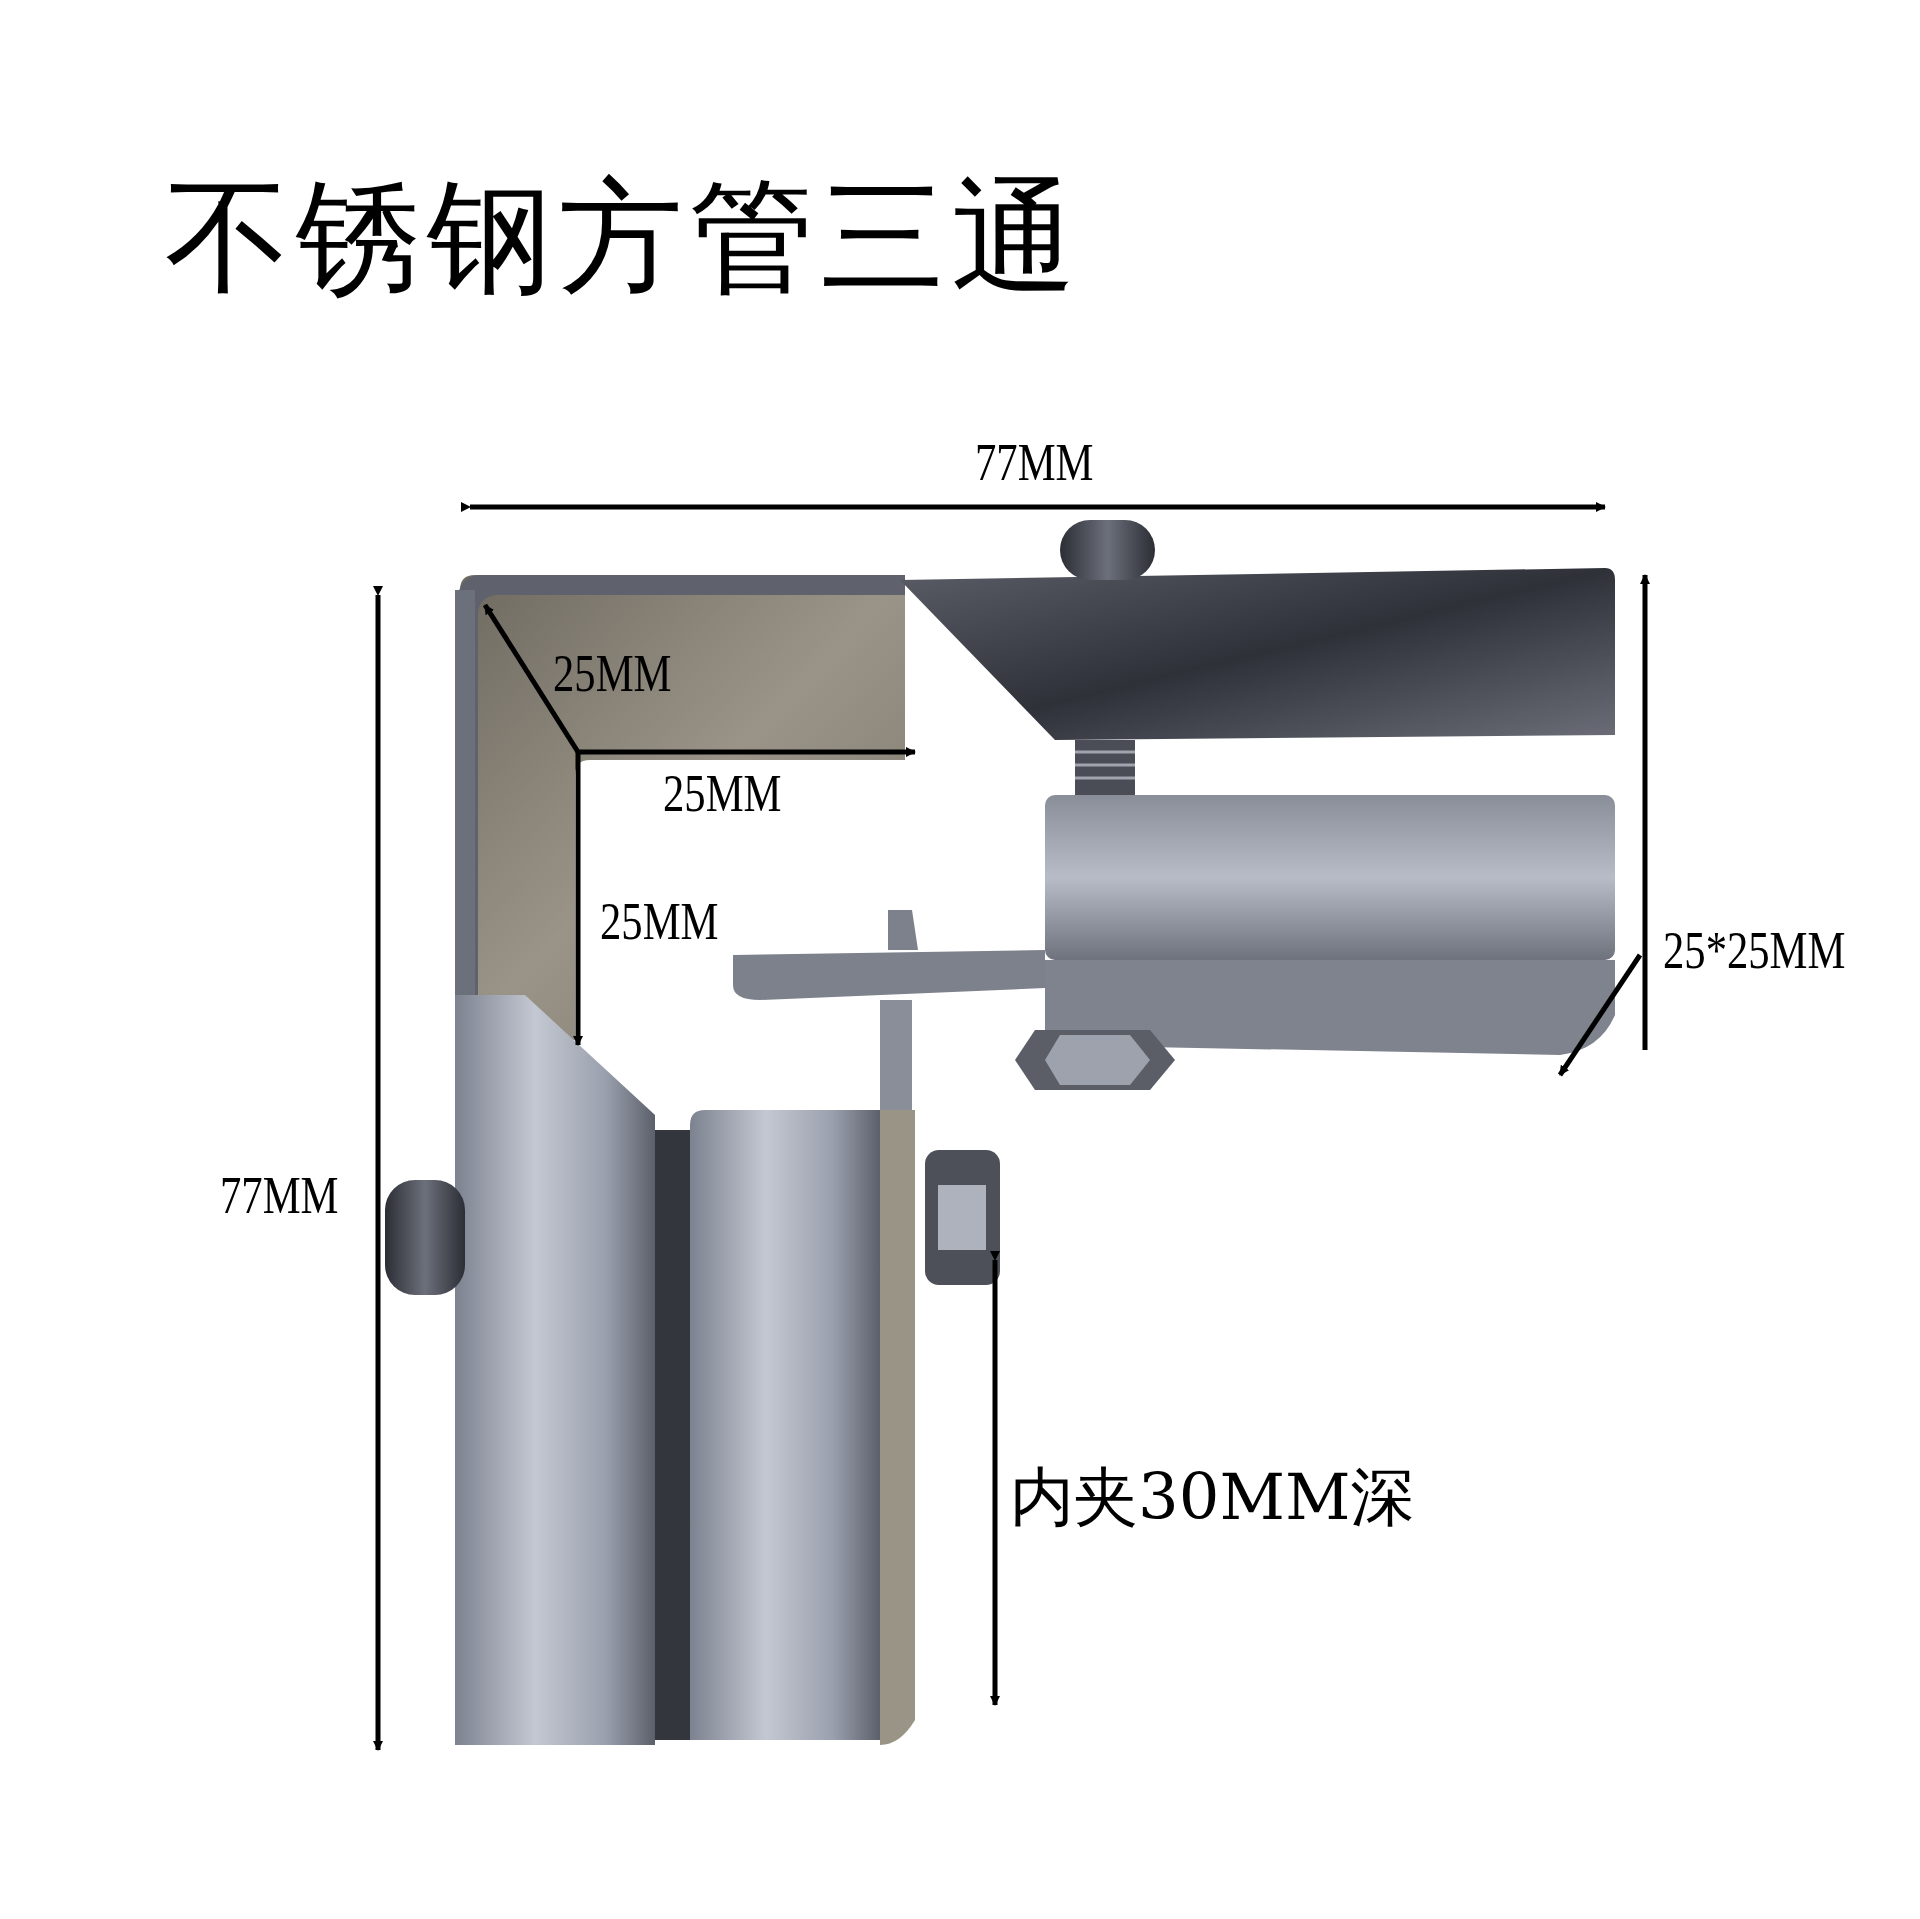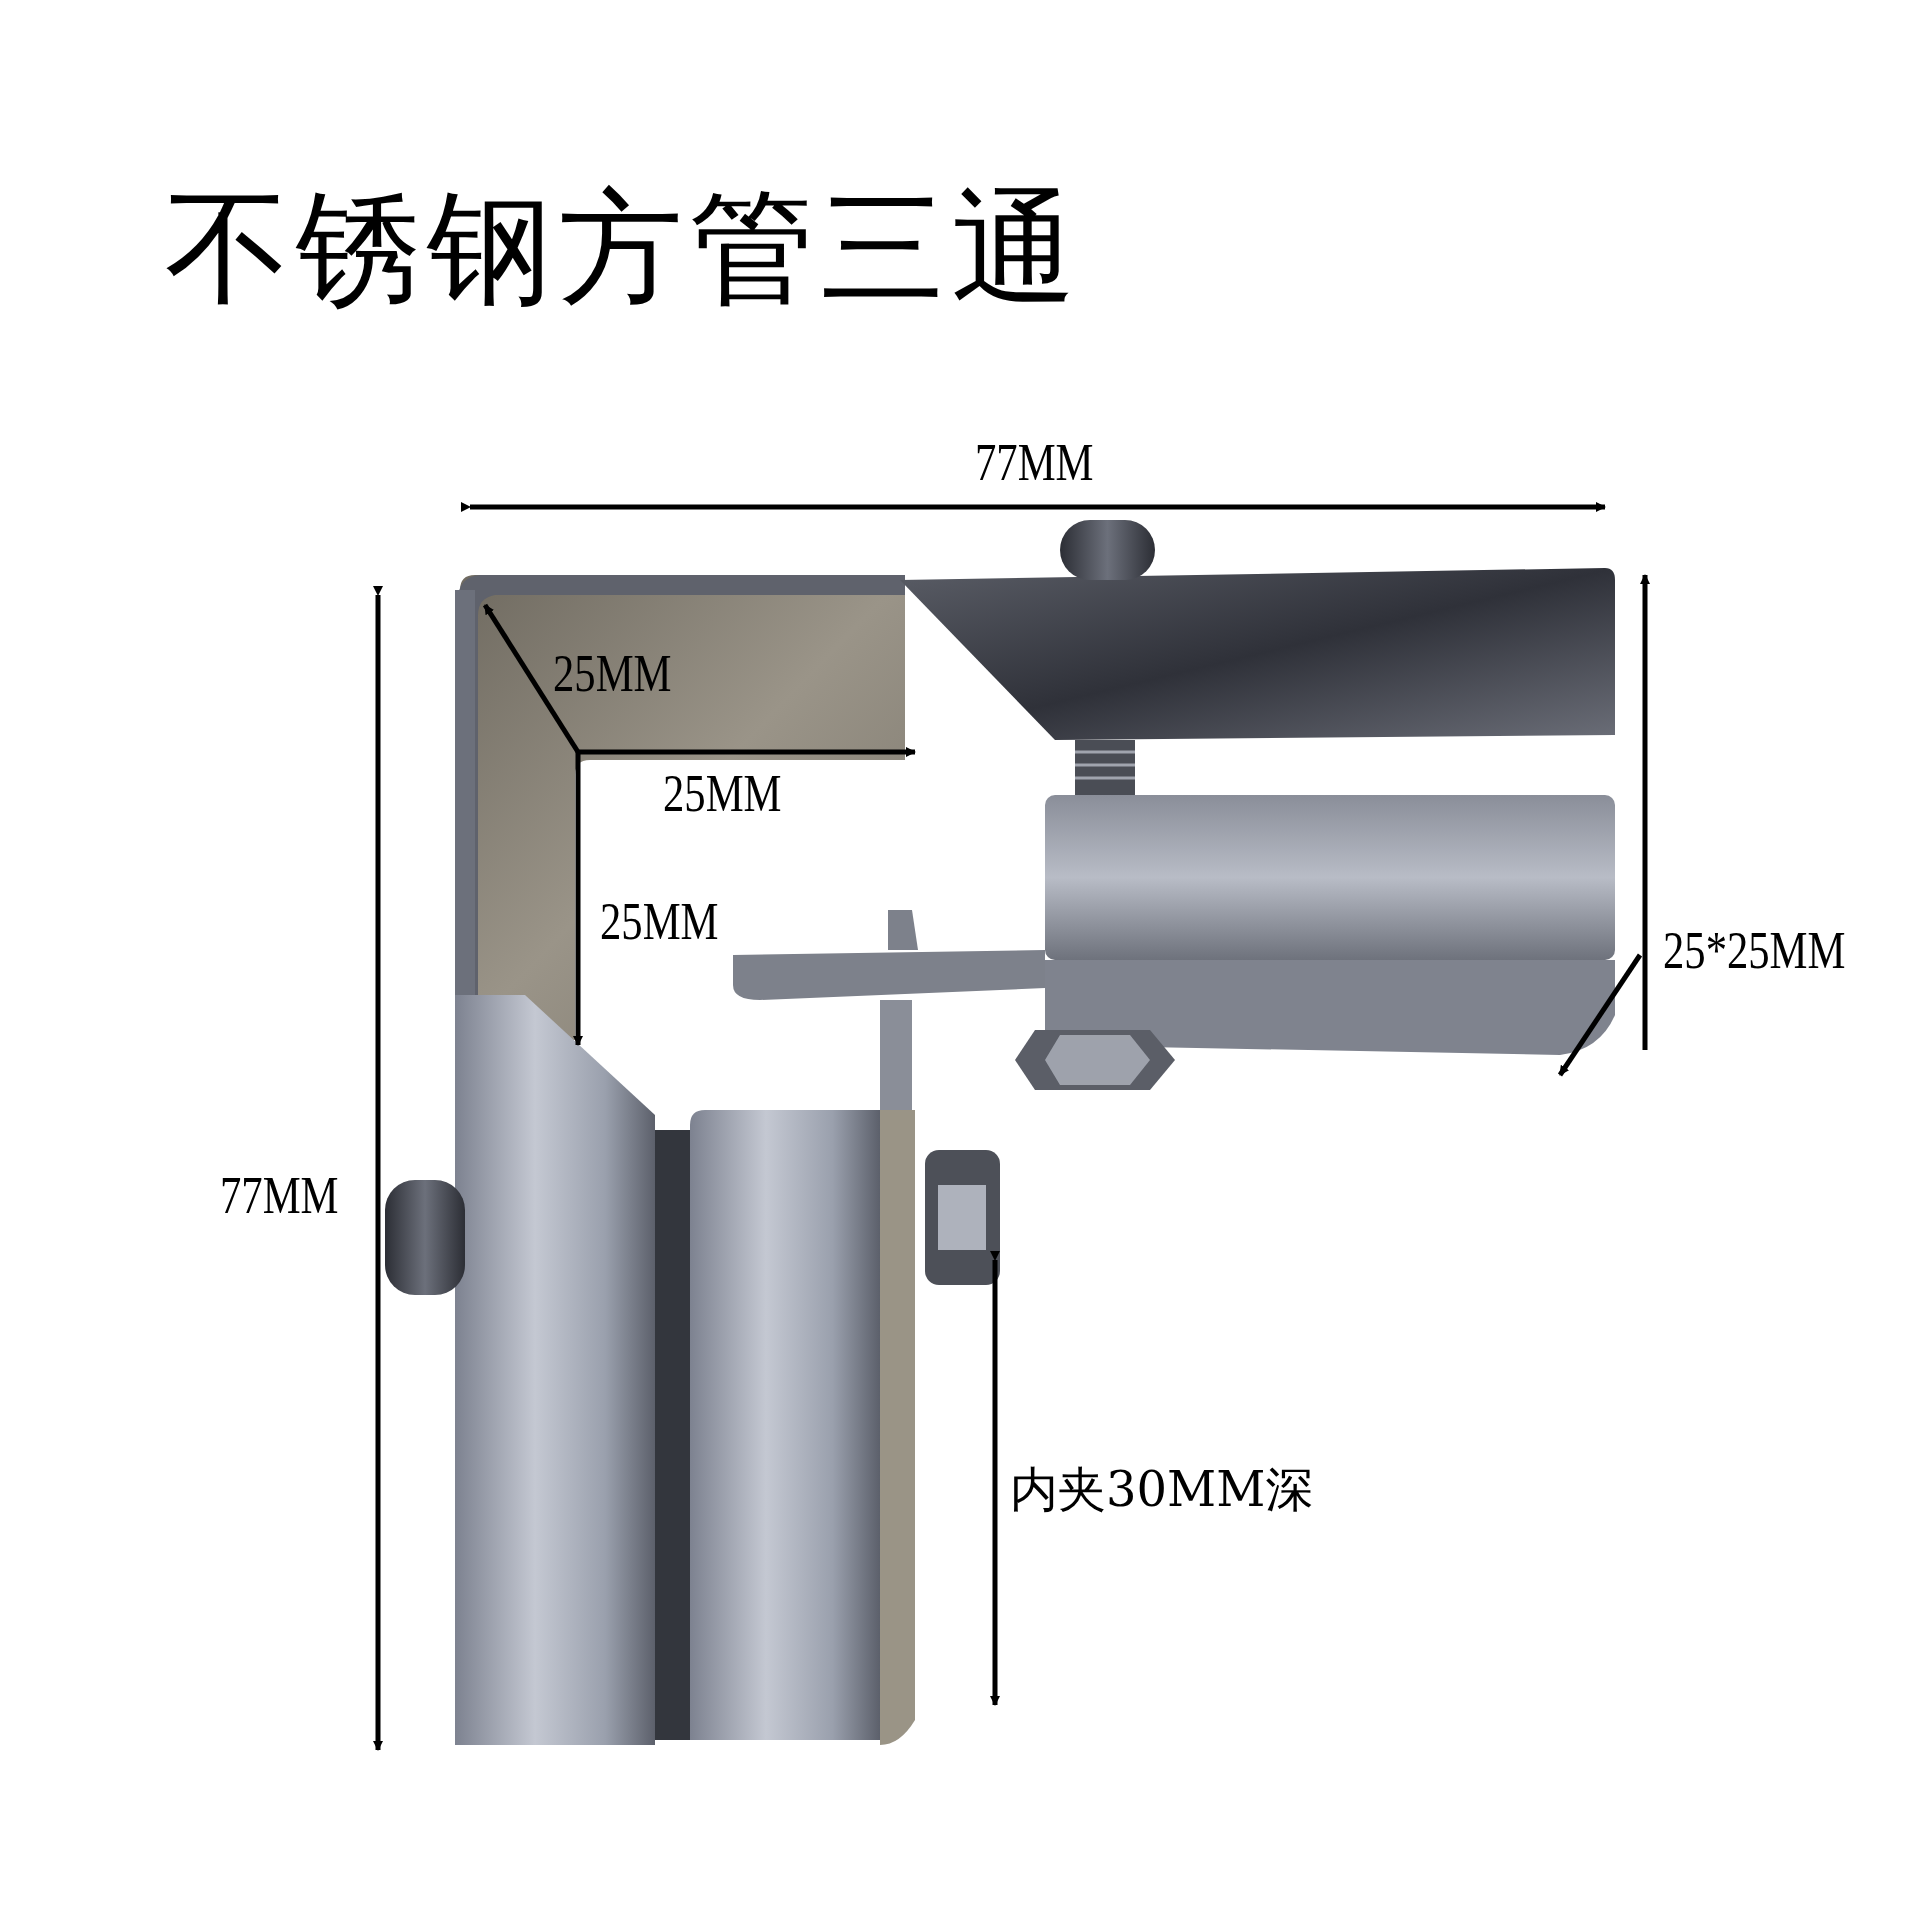--- a/index.html
+++ b/index.html
@@ -1,19 +1,19 @@
 <!DOCTYPE html>
 <html><head>
 <meta charset="utf-8">
 <style>
   html, body { margin: 0; padding: 0; background: #ffffff; }
   body { width: 1920px; height: 1919px; position: relative; overflow: hidden;
          font-family: "Liberation Serif", "DejaVu Serif", serif; color: #000; }
   .title { position: absolute; left: 165px; top: 185px; font-size: 125px; letter-spacing: 6px;
-           font-family: Liberation Sans, sans-serif; line-height: 1; white-space: nowrap; }
+           font-family: Liberation Mono, monospace; line-height: 1; white-space: nowrap; }
   .dim { position: absolute; font-size: 52px; line-height: 1; white-space: nowrap;
          font-family: "Liberation Serif", "DejaVu Serif", serif; transform: scaleX(0.82); transform-origin: left top; }
   svg.stage { position: absolute; left: 0; top: 0; }
 </style>
 </head>
 <body>
 
 <svg class="stage" width="1920" height="1919" viewBox="0 0 1920 1919" xmlns="http://www.w3.org/2000/svg">
   <defs>
     <linearGradient id="gDark" x1="0" y1="0" x2="1" y2="1">
@@ -123,13 +123,13 @@
 </svg>
 
 <div class="title">不锈钢方管三通</div>
 
 <div class="dim" style="left:975px; top:437px;">77MM</div>
 <div class="dim" style="left:220px; top:1170px;">77MM</div>
 <div class="dim" style="left:553px; top:648px;">25MM</div>
 <div class="dim" style="left:663px; top:768px;">25MM</div>
 <div class="dim" style="left:600px; top:896px;">25MM</div>
 <div class="dim" style="left:1663px; top:925px;">25*25MM</div>
-<div class="dim" style="left:1010px; top:1465px; transform:none; font-family:'DejaVu Serif','Liberation Serif',serif; font-size:48px;">内夹30MM深</div>
+<div class="dim" style="left:1010px; top:1465px; transform:none; font-family:'DejaVu Serif','Liberation Serif',serif; font-size:64px;">内夹30MM深</div>
 
 </body></html>

